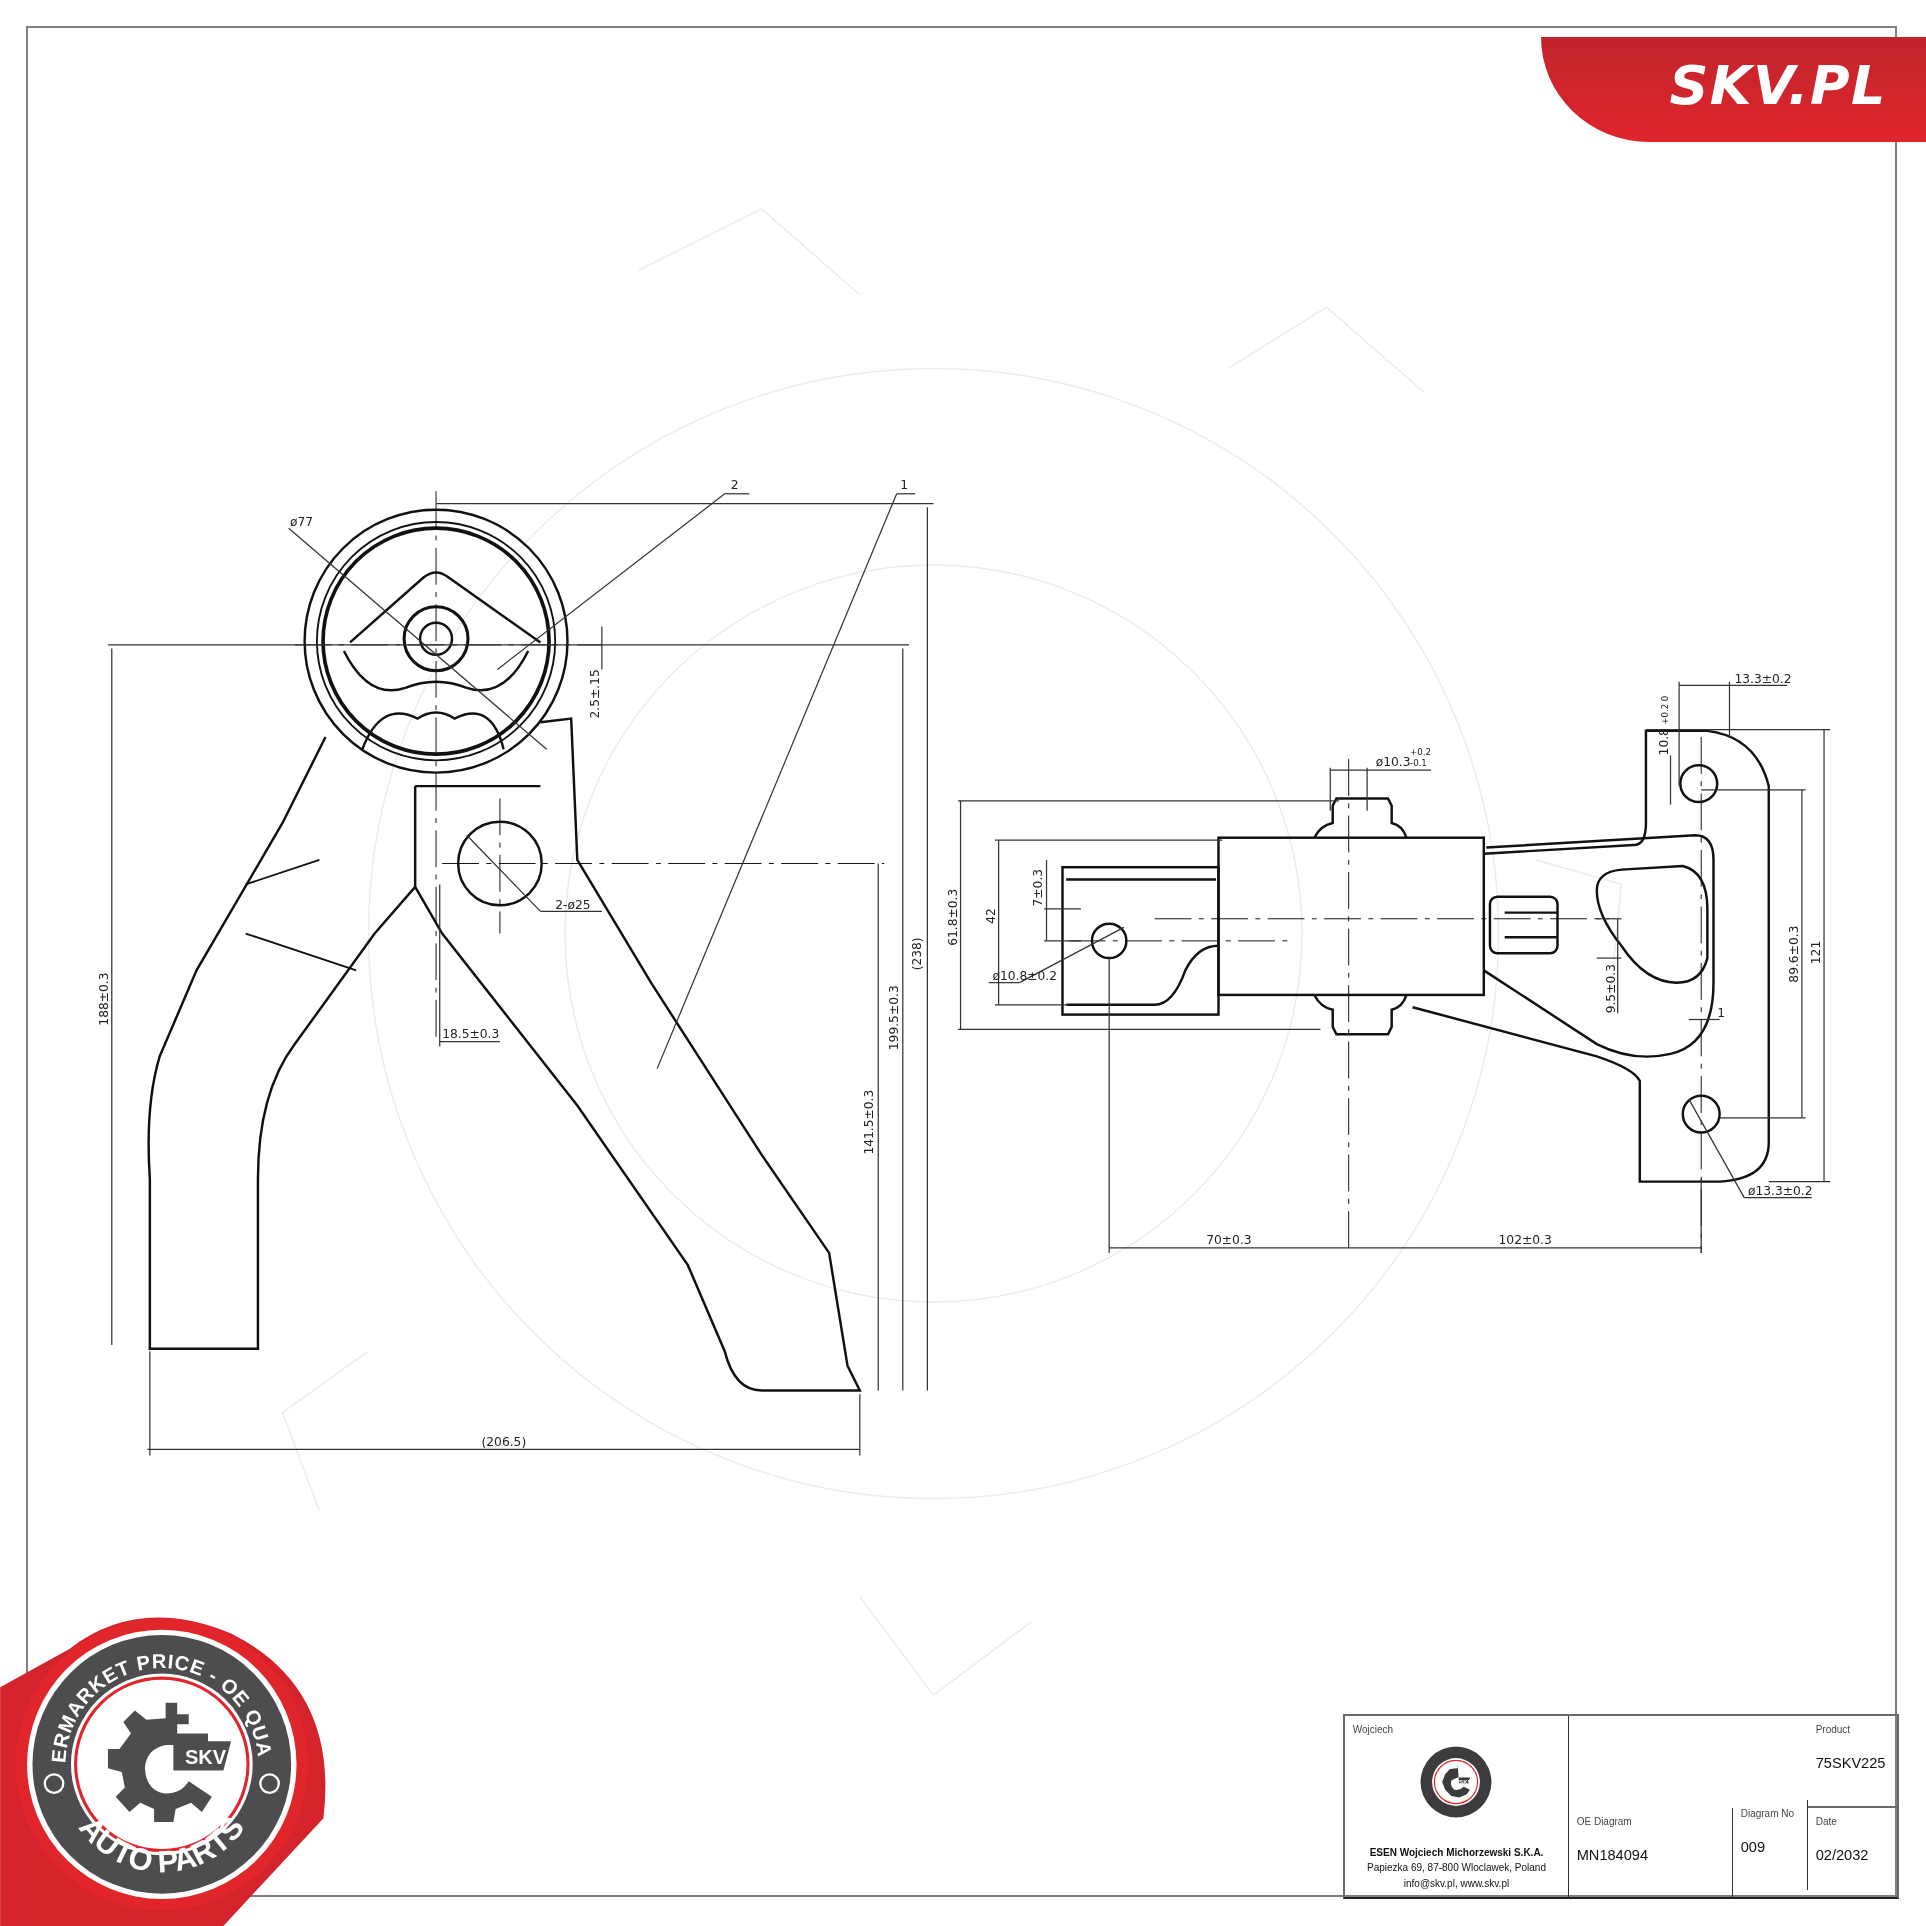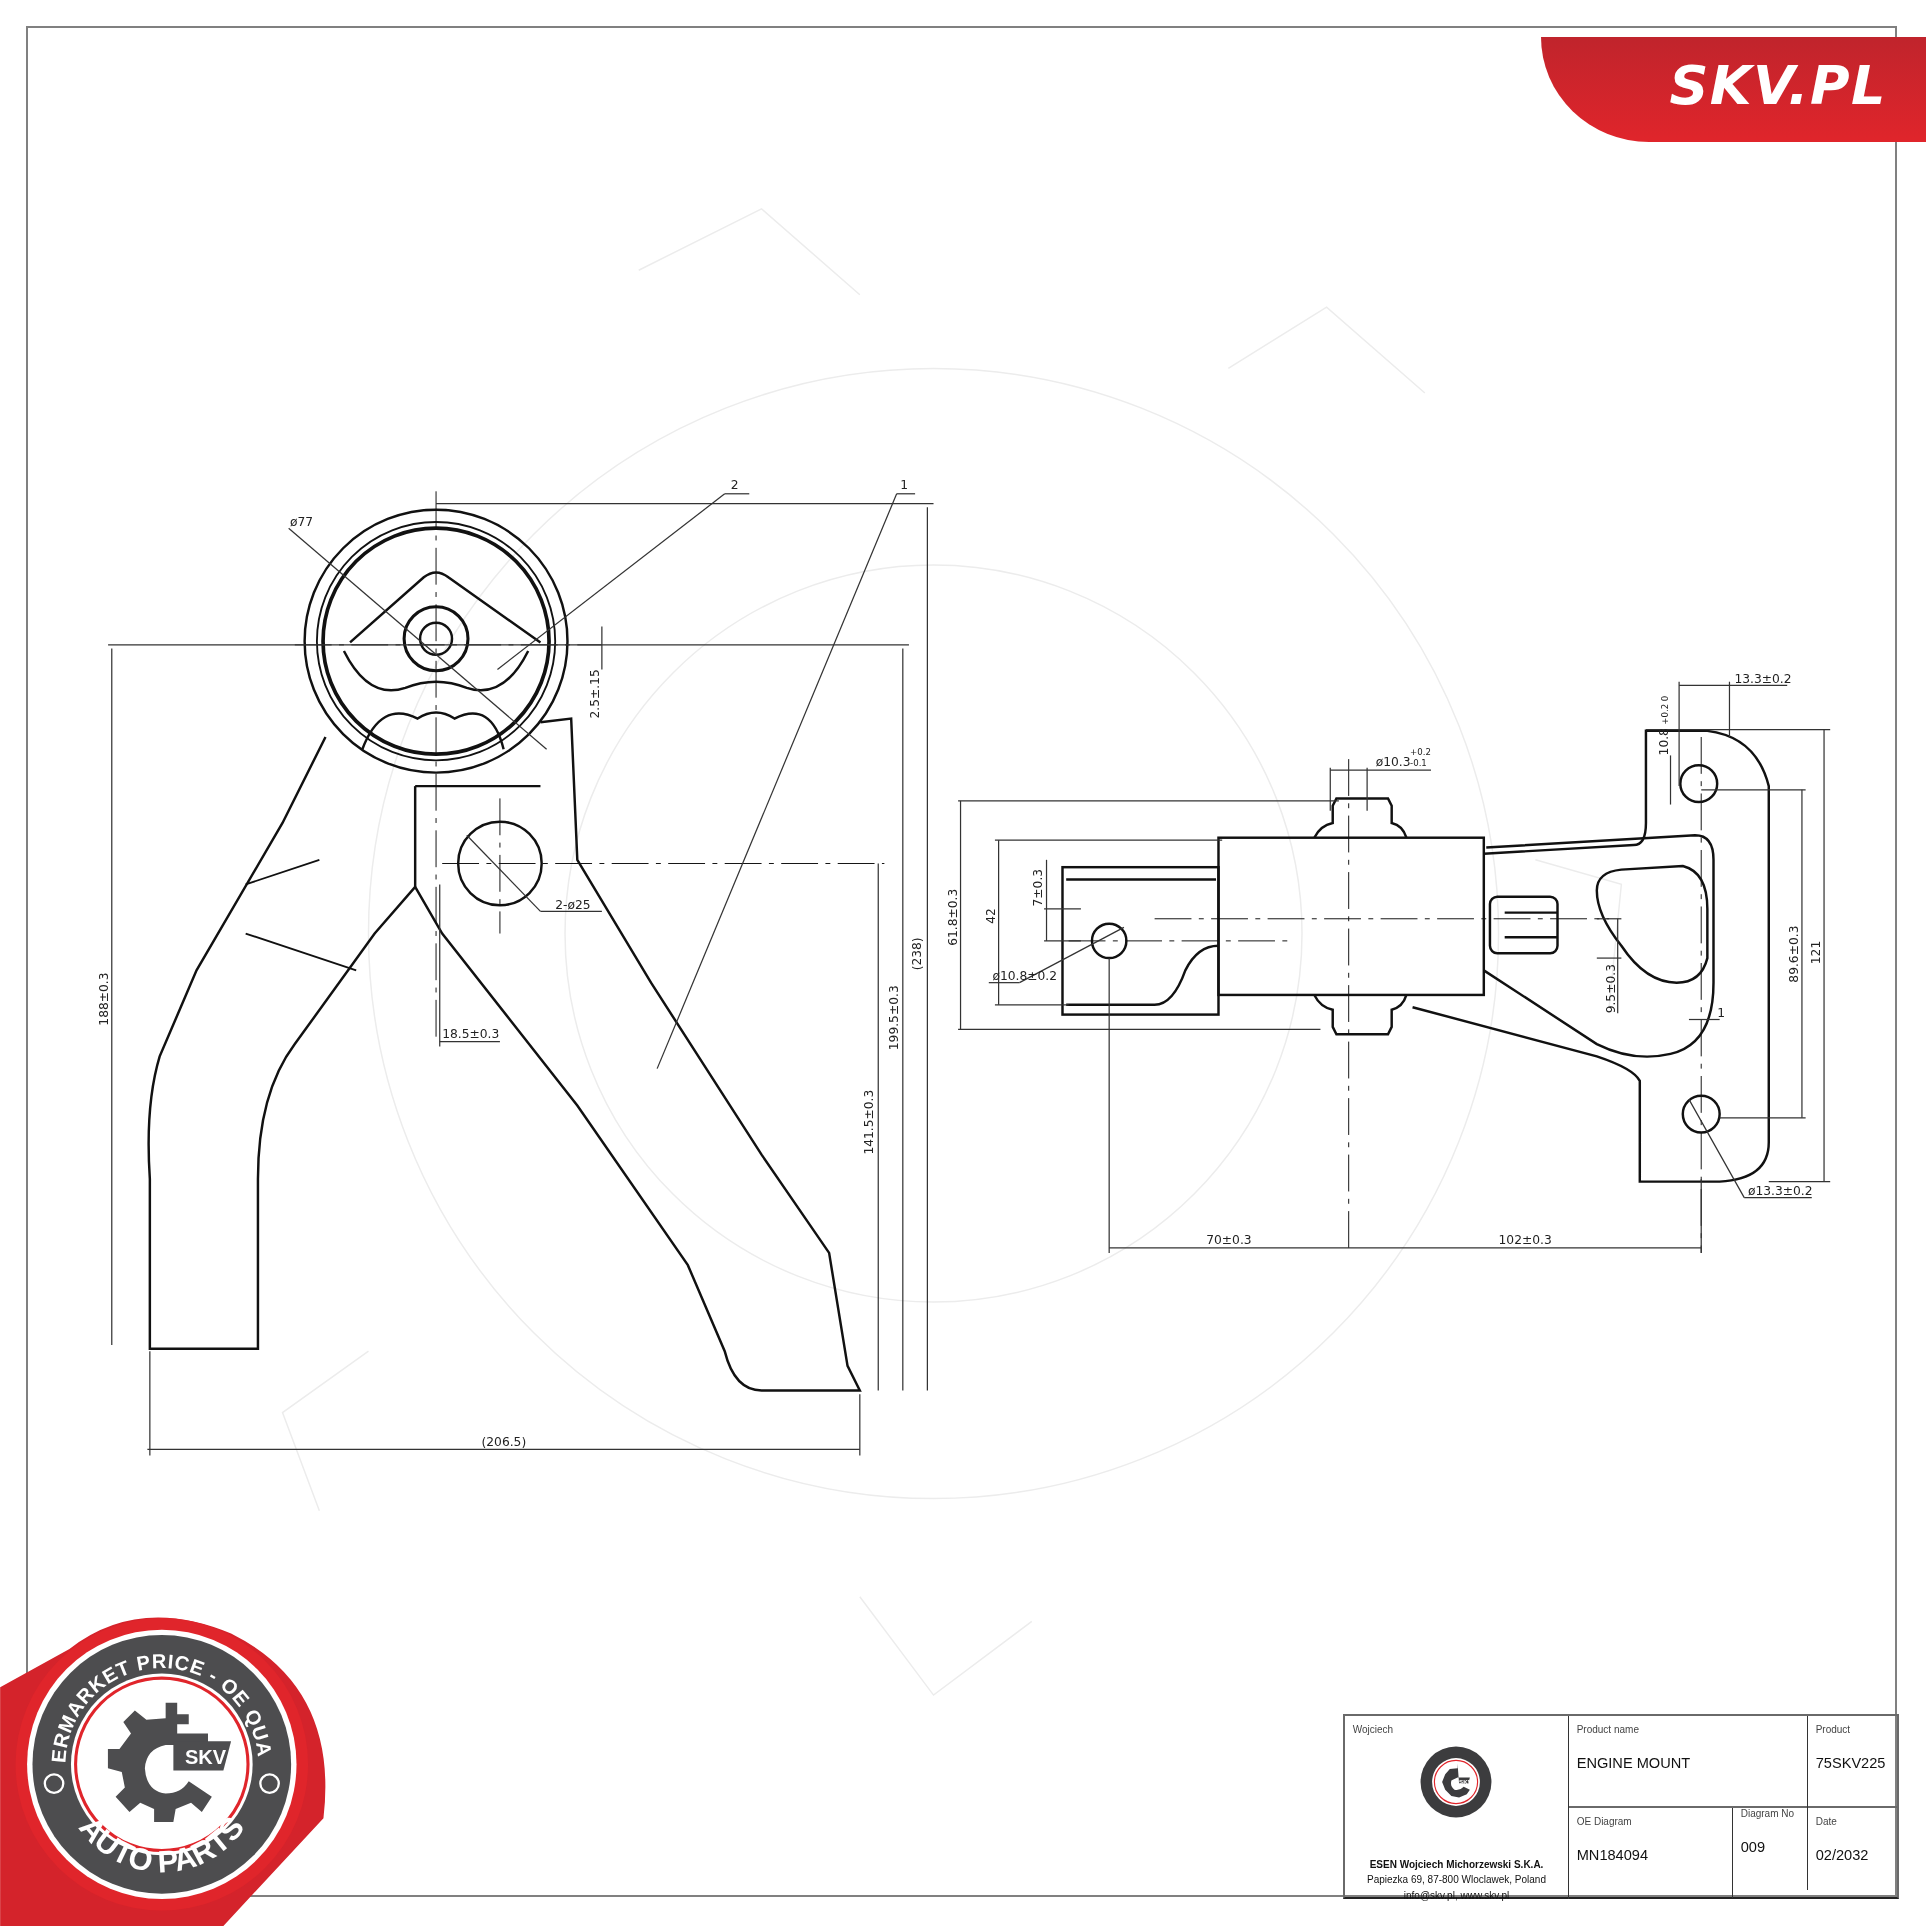--- a/index.html
+++ b/index.html
@@ -214,31 +214,27 @@
 <div class="title-block">
   <div class="tb-cell" style="left:0;top:0;width:224px;height:183px;border-right:1.5px solid #333;">
     <span class="tb-label">Wojciech</span>
     <svg style="position:absolute;left:74px;top:29px;" width="74" height="74" viewBox="0 0 96 96">
       <circle cx="48" cy="48" r="46" fill="#3c3c3e"></circle>
       <circle cx="48" cy="48" r="31" fill="#fff"></circle>
       <circle cx="48" cy="48" r="28" fill="none" stroke="#e0252b" stroke-width="1.5"></circle>
       <path d="M50 24 L50 30 L40 31 L34 38 L30 48 L34 58 L42 66 L52 68 L62 64 L66 58 L58 54 Q52 60 46 58 Q40 54 42 46 L50 42 L66 42 L64 50 L52 50" fill="#3c3c3e"></path>
       <text x="52" y="50" font-size="8" fill="#fff" font-family="Liberation Sans, sans-serif" font-weight="bold">SKV</text>
     </svg>
-    <div class="importer-text" style="top:129px;margin-top:12px;">
+    <div class="importer-text" style="top:129px;">
       <div class="bold">ESEN Wojciech Michorzewski S.K.A.</div>
       <div>Papiezka 69, 87-800 Wloclawek, Poland</div>
       <div>info@skv.pl, www.skv.pl</div>
     </div>
   </div>
 
-  <div class="tb-cell" style="left:224px;top:0;width:239px;height:92px;border-right:1.5px solid #333;border-bottom:2.3px solid #6a6a6a;">
-    <span class="tb-label">Product name</span>
-    <span class="tb-value" style="top:39px;">ENGINE MOUNT</span>
-  </div>
   <div class="tb-cell" style="left:463px;top:0;width:91px;height:92px;border-bottom:2.3px solid #6a6a6a;">
     <span class="tb-label">Product</span>
     <span class="tb-value" style="top:39px;">75SKV225</span>
   </div>
 
   <div class="tb-cell" style="left:224px;top:92px;width:164px;height:90px;border-right:1.5px solid #333;">
     <span class="tb-label">OE Diagram</span>
     <span class="tb-value" style="top:39px;">MN184094</span>
   </div>
   <div class="tb-cell" style="left:388px;top:84px;width:75px;height:90px;border-right:1.5px solid #333;">

